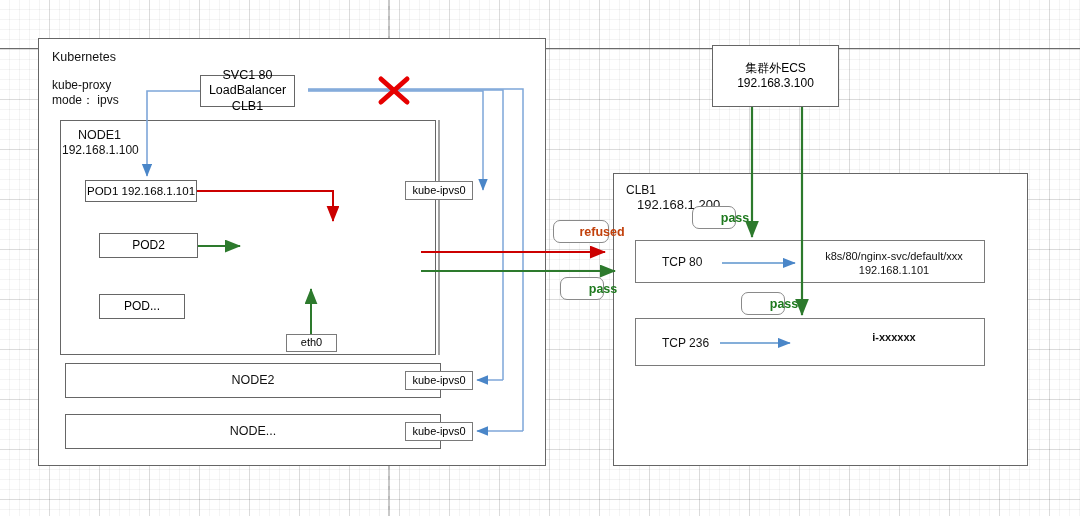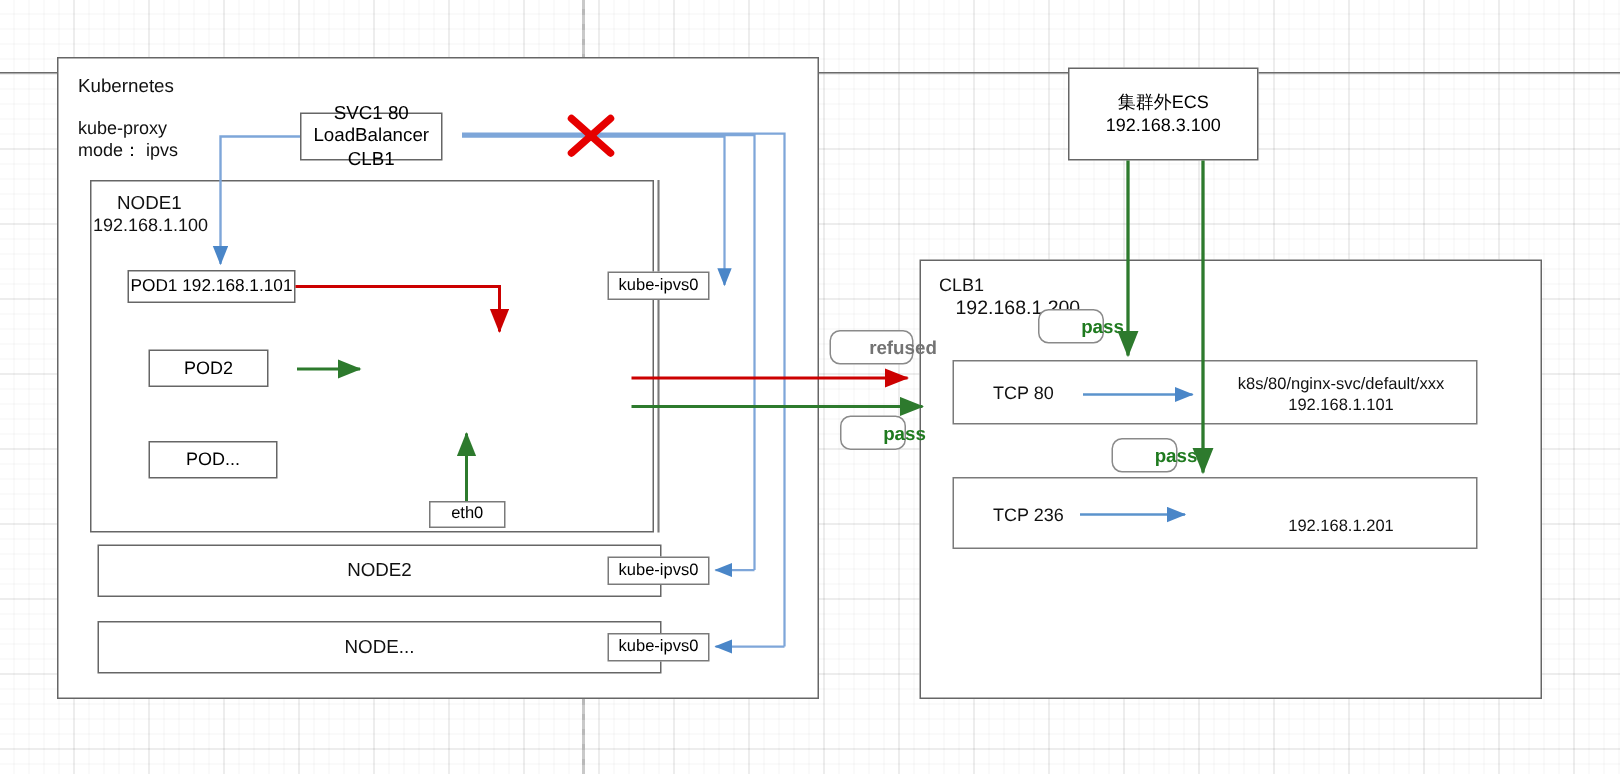--- a/index.html
+++ b/index.html
@@ -26,21 +26,21 @@
   .box{position:absolute;box-sizing:border-box;background:#ffffff;border:1.4px solid #666;}
   .box.thin{border-width:1px;border-color:#7a7a7a;}
   .lbl{position:absolute;color:#111;white-space:nowrap;}
   .ctr{display:flex;align-items:center;justify-content:center;text-align:center;line-height:1.25;}
   .vip{border:1.4px solid #555;border-radius:12px;}
 
   svg.ov{position:absolute;left:0;top:0;width:1080px;height:516px;overflow:visible;pointer-events:none;}
 
   .tag{position:absolute;box-sizing:border-box;background:#fff;border:1px solid #8a8a8a;border-radius:7px;
        display:flex;align-items:center;justify-content:center;font-size:12.5px;font-weight:bold;padding-left:42px;}
-  .tag.red{color:#737373;}
+  .tag.red{color:#c2410c;}
   .tag.green{color:#1f7a1f;}
 </style>
 </head>
 <body>
 
 <div id="canvas">
 
   <div class="pgline pg-h" style="top:48px;"></div>
   <div class="pgline pg-v" style="left:388px;"></div>
 
@@ -54,21 +54,21 @@
     <span>LoadBalancer CLB1</span>
   </div>
 
   <div class="box" style="left:60px;top:120px;width:376px;height:235px;"></div>
   <div class="lbl" style="left:78px;top:128px;font-size:12.5px;">NODE1</div>
   <div class="lbl" style="left:62px;top:143px;font-size:12px;">192.168.1.100</div>
 
   <div class="box ctr" style="left:85px;top:180px;width:112px;height:22px;font-size:11.5px;justify-content:center;">
     <span>POD1 192.168.1.101</span>
   </div>
-  <div class="box ctr" style="left:99px;top:233px;width:80px;height:25px;font-size:12px;">
+  <div class="box ctr" style="left:99px;top:233px;width:99px;height:25px;font-size:12px;">
     <span>POD2</span>
   </div>
   <div class="box ctr" style="left:99px;top:294px;width:86px;height:25px;font-size:12px;">
     <span>POD...</span>
   </div>
 
 
   <div class="box thin ctr" style="left:286px;top:334px;width:51px;height:18px;font-size:11px;">
     <span>eth0</span>
   </div>
@@ -98,21 +98,21 @@
   <div class="lbl" style="left:626px;top:183px;font-size:12px;">CLB1</div>
   <div class="lbl" style="left:637px;top:197px;font-size:13px;">192.168.1.200</div>
 
   <div class="box thin" style="left:635px;top:240px;width:350px;height:43px;"></div>
   <div class="lbl" style="left:662px;top:255px;font-size:12px;">TCP 80</div>
   <div class="lbl ctr" style="left:810px;top:250px;width:168px;height:14px;font-size:11px;">k8s/80/nginx-svc/default/xxx</div>
   <div class="lbl ctr" style="left:810px;top:264px;width:168px;height:14px;font-size:11px;">192.168.1.101</div>
 
   <div class="box thin" style="left:635px;top:318px;width:350px;height:48px;"></div>
   <div class="lbl" style="left:662px;top:336px;font-size:12px;">TCP 236</div>
-  <div class="lbl ctr" style="left:810px;top:345px;width:168px;height:14px;font-size:11px;">192.168.1.201</div>
+  <div class="lbl ctr" style="left:810px;top:331px;width:168px;height:14px;font-size:11px;font-weight:bold;">i-xxxxxx</div>
 
   <div class="tag red" style="left:553px;top:220px;width:56px;height:23px;">
     <span>refused</span>
   </div>
   <div class="tag green" style="left:560px;top:277px;width:44px;height:23px;">
     <span>pass</span>
   </div>
   <div class="tag green" style="left:692px;top:206px;width:44px;height:23px;">
     <span>pass</span>
   </div>

